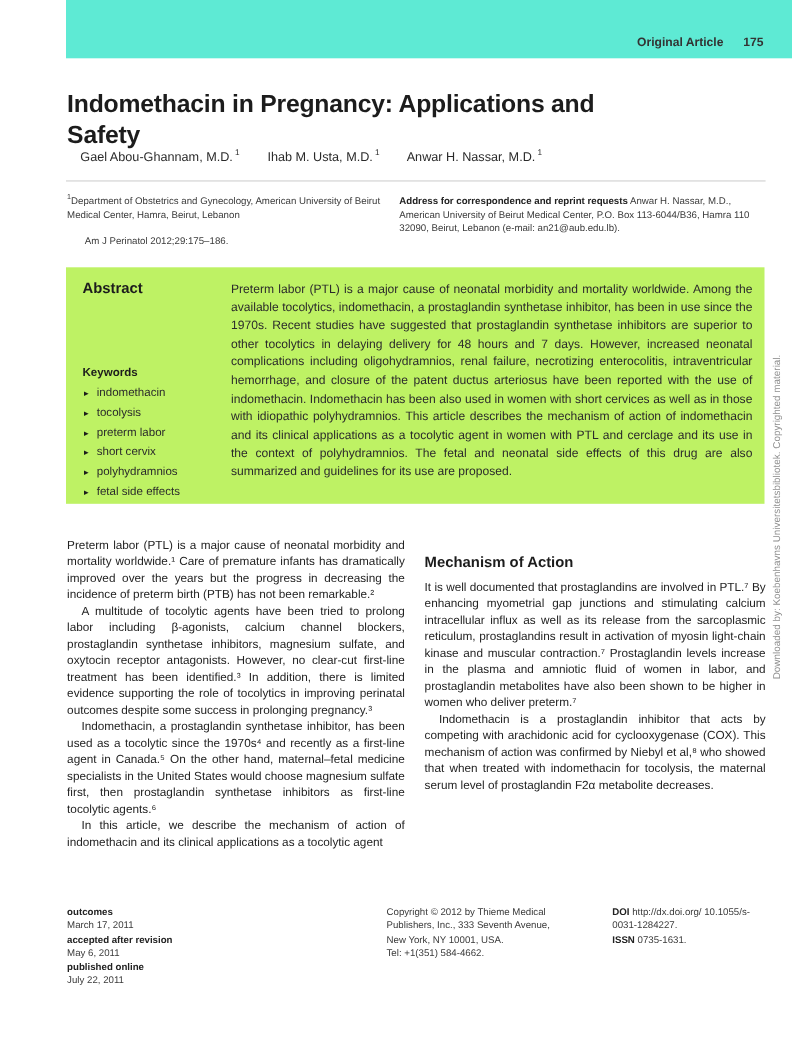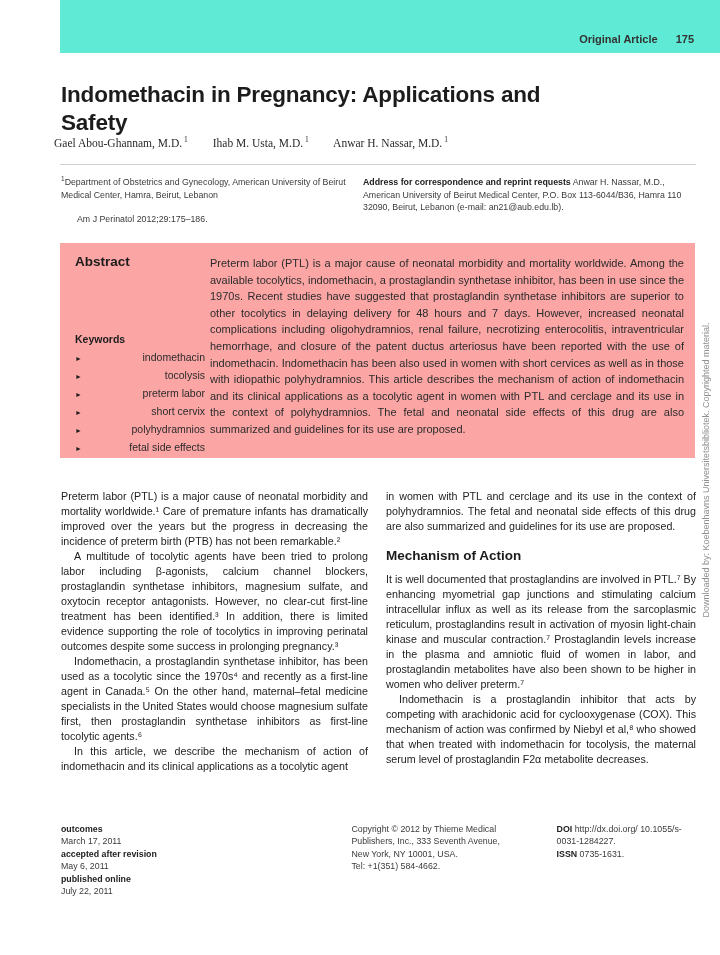--- a/index.html
+++ b/index.html
@@ -13,45 +13,45 @@
     background:#5eead4;display:flex;align-items:flex-end;justify-content:flex-end;
     padding:0 26px 8px 0;box-sizing:border-box;
   }
   .header-band .hdr-label{font-size:11px;font-weight:bold;color:#333;}
   .header-band .hdr-page{font-size:11px;font-weight:bold;color:#333;margin-left:18px;}
 
   .article-title{
     position:absolute;left:61px;top:66px;width:480px;
     font-size:22.5px;line-height:28px;font-weight:bold;color:#1c1c1c;letter-spacing:-0.2px;
   }
-  .authors{position:absolute;left:54px;top:137px;font-size:11.5px;color:#2a2a2a;font-family:Liberation Serif, serif;}
+  .authors{position:absolute;left:73px;top:137px;font-size:11.5px;color:#2a2a2a;}
   .authors .author{margin-right:22px;}
   .authors sup{font-size:7.5px;vertical-align:super;line-height:0;margin-left:2px;}
 
   .rule{position:absolute;left:60px;top:164px;width:636px;height:1px;background:#cfcfcf;}
 
   .affil-row{position:absolute;left:61px;top:176px;width:634px;display:flex;}
   .affil-left{width:300px;font-size:8.8px;line-height:12.5px;color:#3a3a3a;}
   .affil-left sup{font-size:6.5px;vertical-align:super;line-height:0;}
   .journal-ref{margin-top:12px;font-size:8.8px;color:#3a3a3a;margin-left:16px;}
   .affil-right{margin-left:2px;width:332px;font-size:8.8px;line-height:12.5px;color:#3a3a3a;}
   .affil-right b{color:#222;}
 
   .abstract-box{
     position:absolute;left:60px;top:243px;width:635px;height:215px;
-    background:#fca5a5;box-sizing:border-box;
+    background:#bef264;box-sizing:border-box;
   }
   .abstract-heading{position:absolute;left:15px;top:11px;font-size:13.5px;font-weight:bold;color:#1c1c1c;}
   .abstract-body{
     position:absolute;left:150px;top:12px;width:474px;
     font-size:11px;line-height:16.6px;text-align:justify;color:#2b2b2b;
   }
   .keywords-heading{position:absolute;left:15px;top:90px;font-size:10.5px;font-weight:bold;color:#1c1c1c;}
   .keyword-list{position:absolute;left:15px;top:106px;width:130px;}
-  .keyword-item{font-size:10.5px;line-height:17px;color:#2b2b2b;display:flex;justify-content:space-between;}
+  .keyword-item{font-size:10.5px;line-height:17px;color:#2b2b2b;display:flex;}
   .keyword-item .kw-bullet{font-size:7px;margin:1px 6px 0 0;color:#1c1c1c;line-height:17px;}
 
   .body-columns{position:absolute;left:61px;top:489px;width:635px;display:flex;}
   .col{font-size:10.7px;line-height:15px;text-align:justify;color:#232323;}
   .col-left{width:307px;}
   .col-right{width:310px;margin-left:18px;}
   .col p{margin:0;}
   .col p.indent{text-indent:13px;}
   .section-heading{
     font-size:13.5px;font-weight:bold;color:#1c1c1c;margin:14px 0 9px 0;
@@ -131,21 +131,20 @@
 </div>
 
 <div class="body-columns">
   <div class="col col-left">
     <p>Preterm labor (PTL) is a major cause of neonatal morbidity and mortality worldwide.¹ Care of premature infants has dramatically improved over the years but the progress in decreasing the incidence of preterm birth (PTB) has not been remarkable.²</p>
     <p class="indent">A multitude of tocolytic agents have been tried to prolong labor including β-agonists, calcium channel blockers, prostaglandin synthetase inhibitors, magnesium sulfate, and oxytocin receptor antagonists. However, no clear-cut first-line treatment has been identified.³ In addition, there is limited evidence supporting the role of tocolytics in improving perinatal outcomes despite some success in prolonging pregnancy.³</p>
     <p class="indent">Indomethacin, a prostaglandin synthetase inhibitor, has been used as a tocolytic since the 1970s⁴ and recently as a first-line agent in Canada.⁵ On the other hand, maternal–fetal medicine specialists in the United States would choose magnesium sulfate first, then prostaglandin synthetase inhibitors as first-line tocolytic agents.⁶</p>
     <p class="indent">In this article, we describe the mechanism of action of indomethacin and its clinical applications as a tocolytic agent</p>
   </div>
   <div class="col col-right">
-    <p>in women with PTL and cerclage and its use in the context of polyhydramnios. The fetal and neonatal side effects of this drug are also summarized and guidelines for its use are proposed.</p>
     <div class="section-heading">Mechanism of Action</div>
     <p>It is well documented that prostaglandins are involved in PTL.⁷ By enhancing myometrial gap junctions and stimulating calcium intracellular influx as well as its release from the sarcoplasmic reticulum, prostaglandins result in activation of myosin light-chain kinase and muscular contraction.⁷ Prostaglandin levels increase in the plasma and amniotic fluid of women in labor, and prostaglandin metabolites have also been shown to be higher in women who deliver preterm.⁷</p>
     <p class="indent">Indomethacin is a prostaglandin inhibitor that acts by competing with arachidonic acid for cyclooxygenase (COX). This mechanism of action was confirmed by Niebyl et al,⁸ who showed that when treated with indomethacin for tocolysis, the maternal serum level of prostaglandin F2α metabolite decreases.</p>
   </div>
 </div>
 
 <div class="page-footer">
   <div class="foot-left">
     <div><b>outcomes</b></div>
     <div>March 17, 2011</div>

